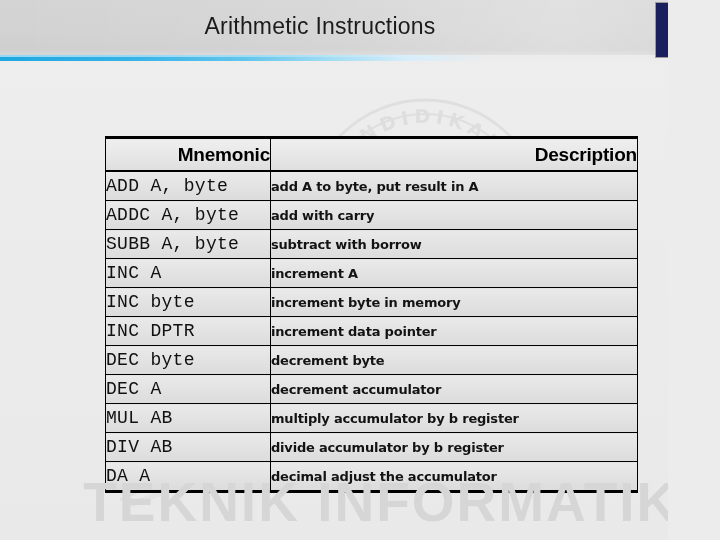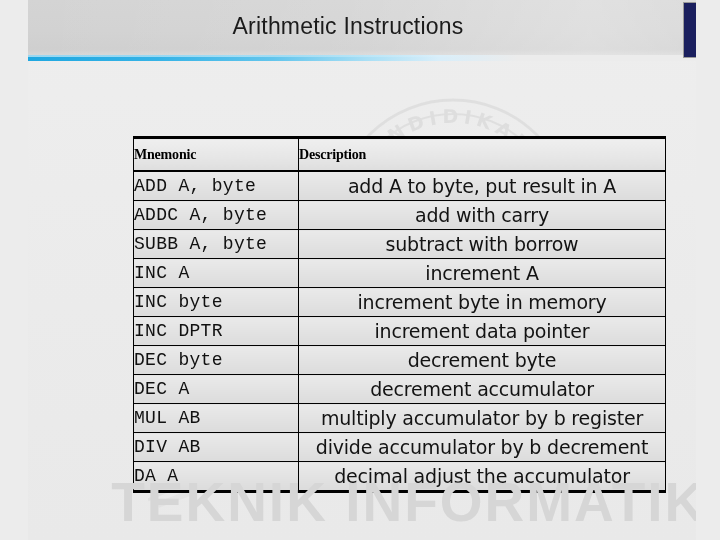--- a/index.html
+++ b/index.html
@@ -17,21 +17,20 @@
   }
 
   
   #slide {
     position: absolute;
     left: 0; top: 0;
     width: 668px;
     height: 540px;
     background: linear-gradient(to bottom, #eeeeee 0%, #ececec 35%, #e9e9e9 100%);
     overflow: hidden;
-    margin-left: 28px;
   }
 
   
   .header-band {
     position: absolute;
     left: 0; top: 0;
     width: 720px;
     height: 56px;
     background: linear-gradient(to bottom, #d4d4d4 0%, #d2d2d2 55%, #cfcfcf 88%, #d9d9d9 100%);
   }
@@ -164,31 +163,30 @@
   .cell-mn {
     font-family: "Liberation Mono", "DejaVu Sans Mono", monospace;
     font-size: 18px;
     color: #111111;
     padding-left: 9px;
     letter-spacing: 0.3px;
     white-space: pre;
   }
   .cell-ds {
     font-family: "DejaVu Sans", sans-serif;
-    font-size: 19px;
-    font-weight: normal;
+    font-size: 13px;
+    font-weight: bold;
     color: #131313;
     padding-left: 9px;
     letter-spacing: -0.2px;
-    text-align: center;
   }
   .hdr-mn, .hdr-ds {
-    text-align: left;
-    font-family: Liberation Serif, serif;
-    font-size: 14px;
+    text-align: right;
+    font-family: Liberation Sans, sans-serif;
+    font-size: 19px;
     font-weight: bold;
     color: #000000;
     padding-left: 9px;
     letter-spacing: -0.2px;
   }
 </style>
 </head>
 <body>
 
 <div id="slide">
@@ -290,21 +288,21 @@
       <tr>
         <td class="cell-mn">DEC A</td>
         <td class="cell-ds">decrement accumulator</td>
       </tr>
       <tr>
         <td class="cell-mn">MUL AB</td>
         <td class="cell-ds">multiply accumulator by b register</td>
       </tr>
       <tr>
         <td class="cell-mn">DIV AB</td>
-        <td class="cell-ds">divide accumulator by b decrement</td>
+        <td class="cell-ds">divide accumulator by b register</td>
       </tr>
       <tr>
         <td class="cell-mn">DA A</td>
         <td class="cell-ds">decimal adjust the accumulator</td>
       </tr>
     </tbody>
   </table>
 
   <div class="bottom-wm">TEKNIK INFORMATIKA</div>
 

